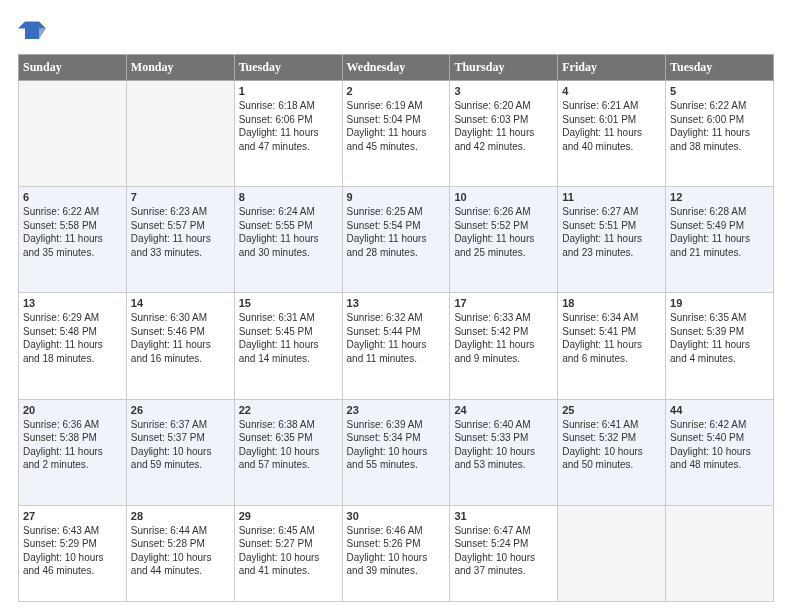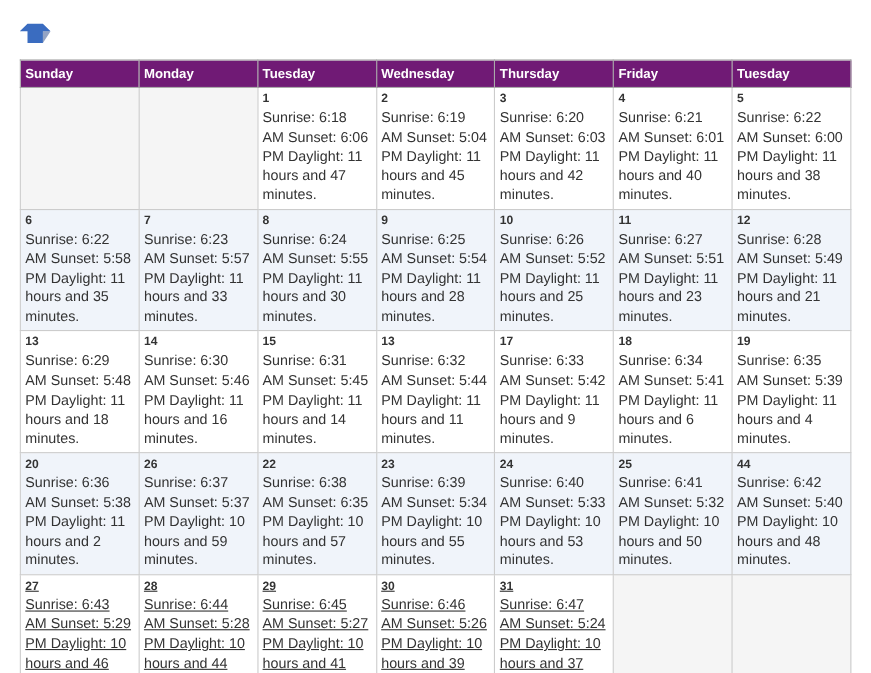--- a/index.html
+++ b/index.html
@@ -55,52 +55,52 @@
       color: #555;
       margin-top: 2px;
     }
     .calendar {
       flex: 1;
       border-collapse: collapse;
       width: 100%;
       table-layout: fixed;
     }
     .calendar thead tr th {
-      background-color: #701a75;
+      background-color: #737373;
       color: white;
       font-size: 12px;
       font-weight: bold;
       padding: 5px 4px;
       text-align: left;
       border: 1px solid #aaa;
+      font-family: Liberation Serif, serif;
     }
     .calendar tbody tr td {
       border: 1px solid #ccc;
       vertical-align: top;
       padding: 4px 4px;
       font-size: 9.5px;
       color: #333;
       height: 85px;
       background: #fff;
     }
     .calendar tbody tr td.empty {
       background: #f5f5f5;
     }
     .calendar tbody tr:last-child td {
       height: 75px;
-      text-decoration: underline;
     }
     .day-number {
       font-size: 11px;
       font-weight: bold;
       margin-bottom: 2px;
       display: block;
     }
     .day-info {
-      font-size: 13px;
+      font-size: 10px;
       line-height: 1.35;
       color: #333;
     }
     
     .calendar tbody tr:nth-child(even) td:not(.empty) {
       background: #fafafa;
     }
     .row-shade td {
       background-color: #f0f4fa !important;
     }

